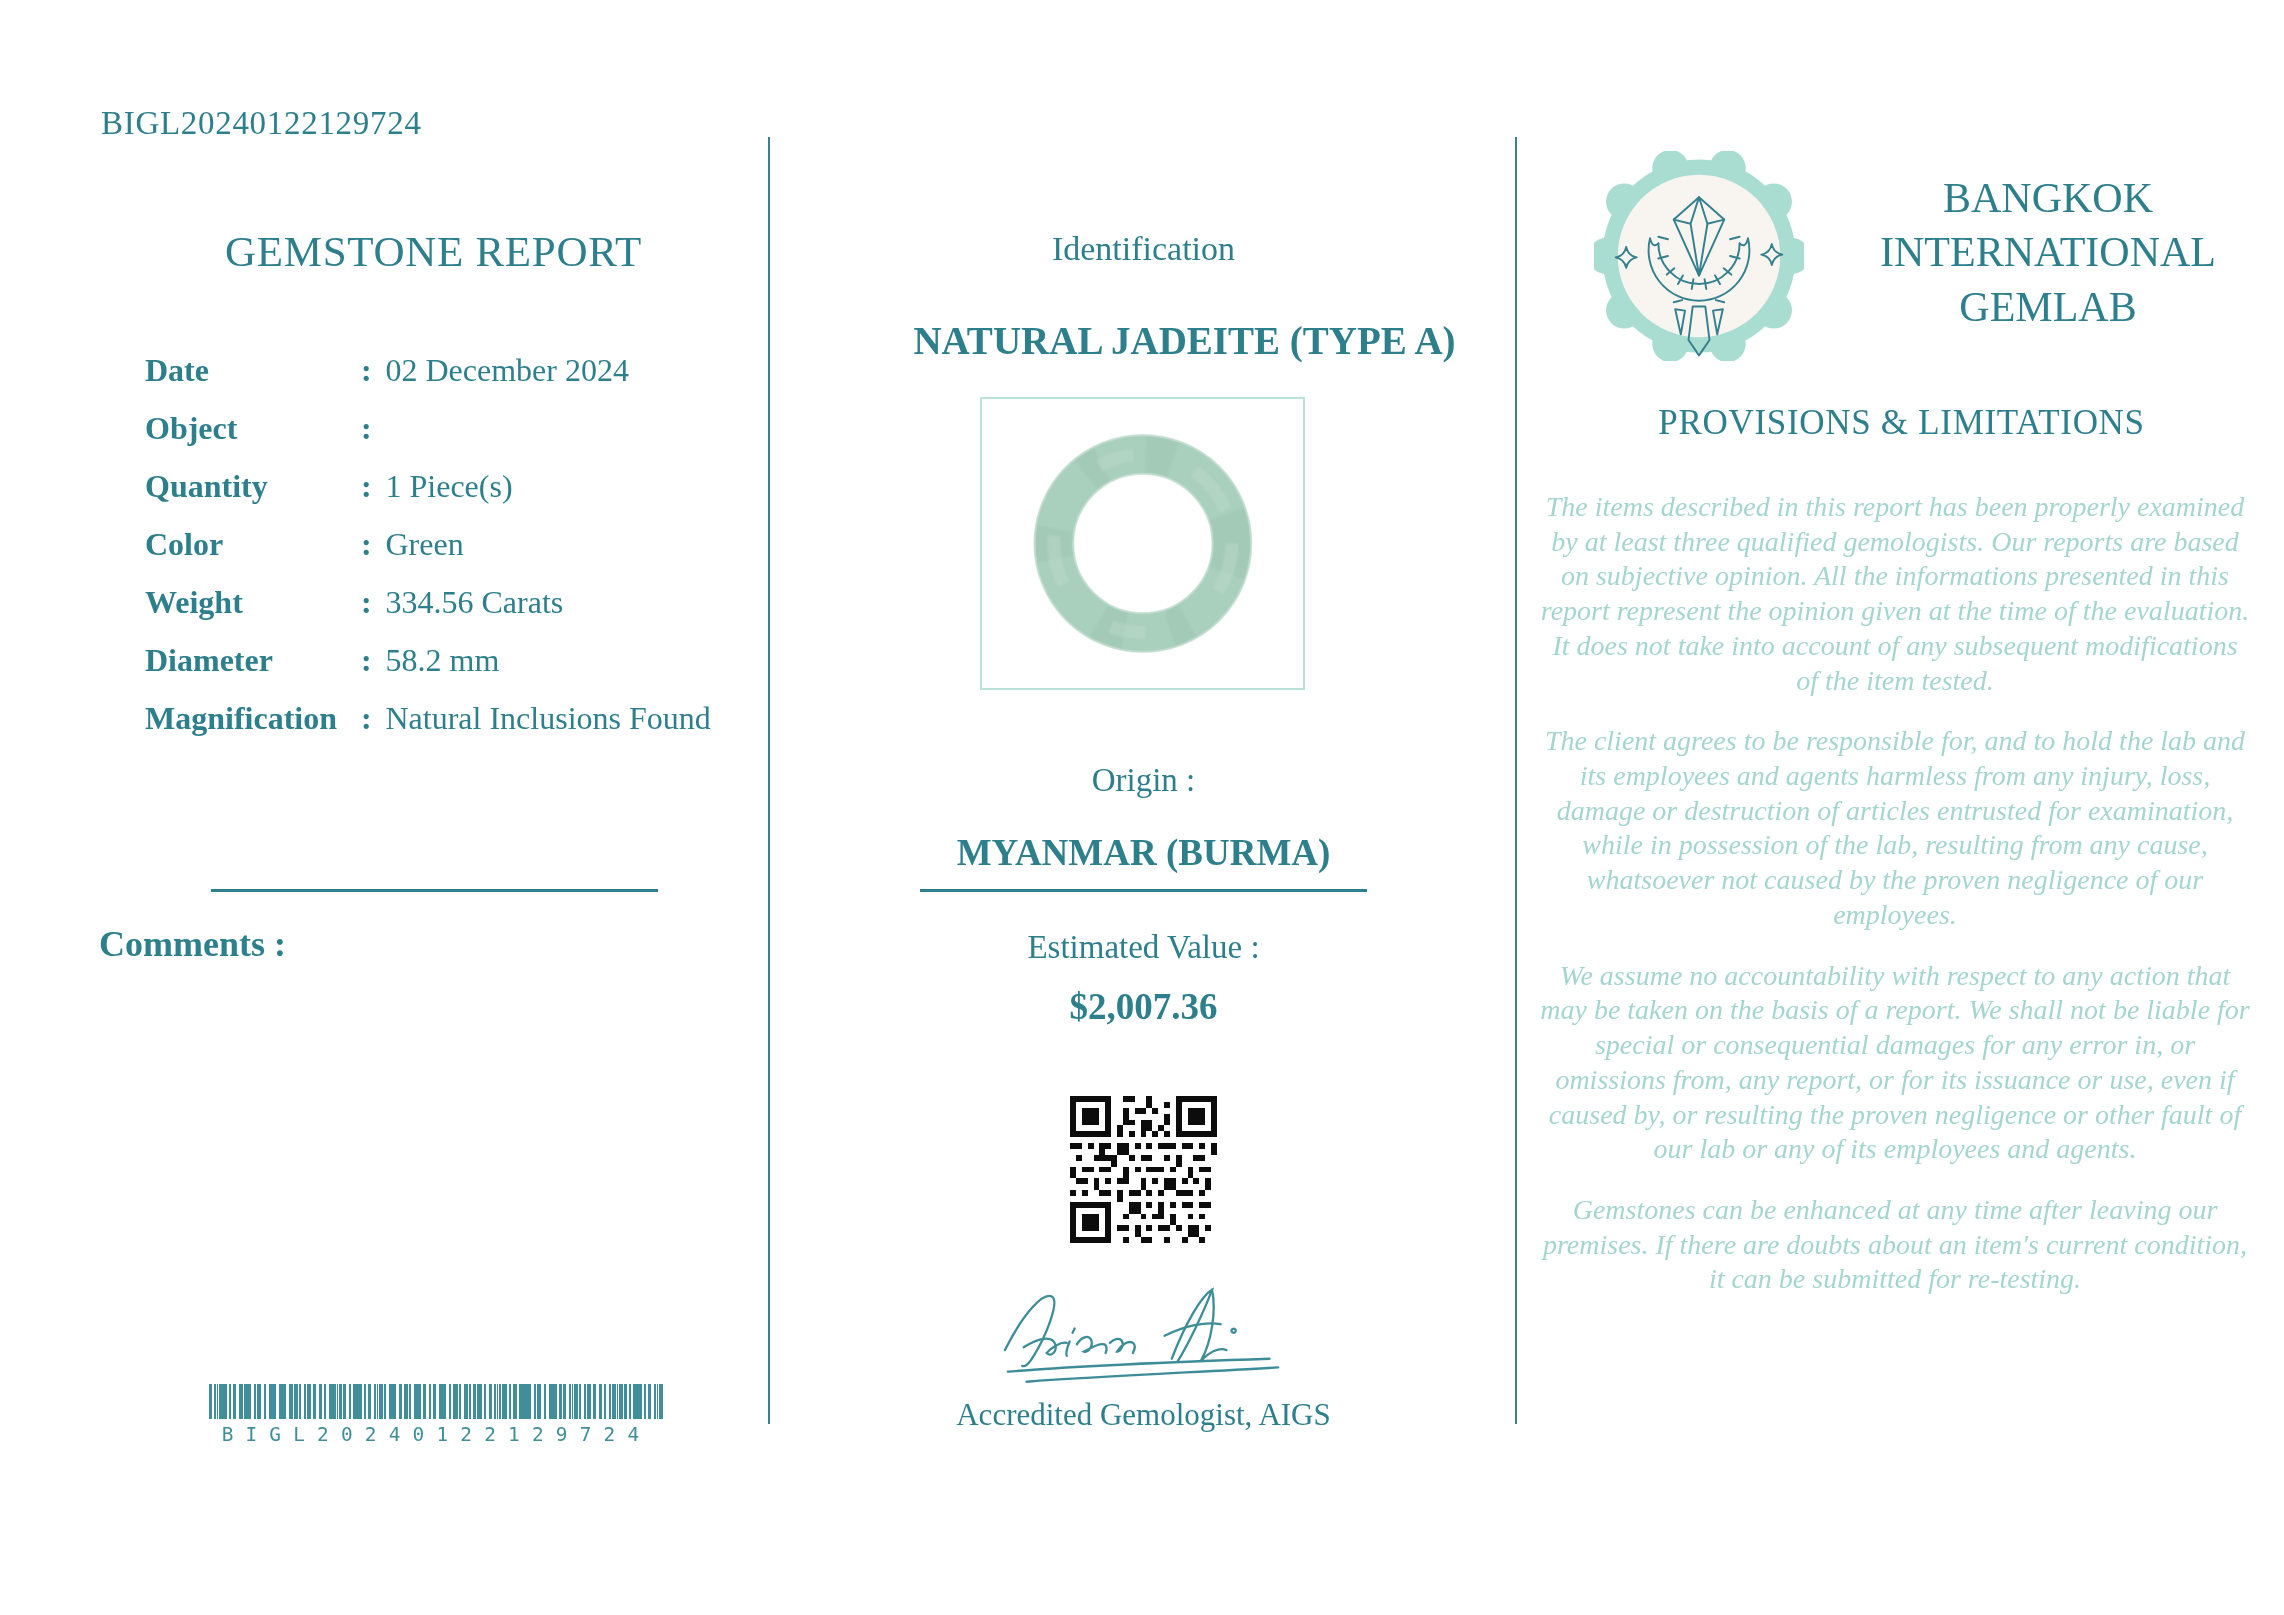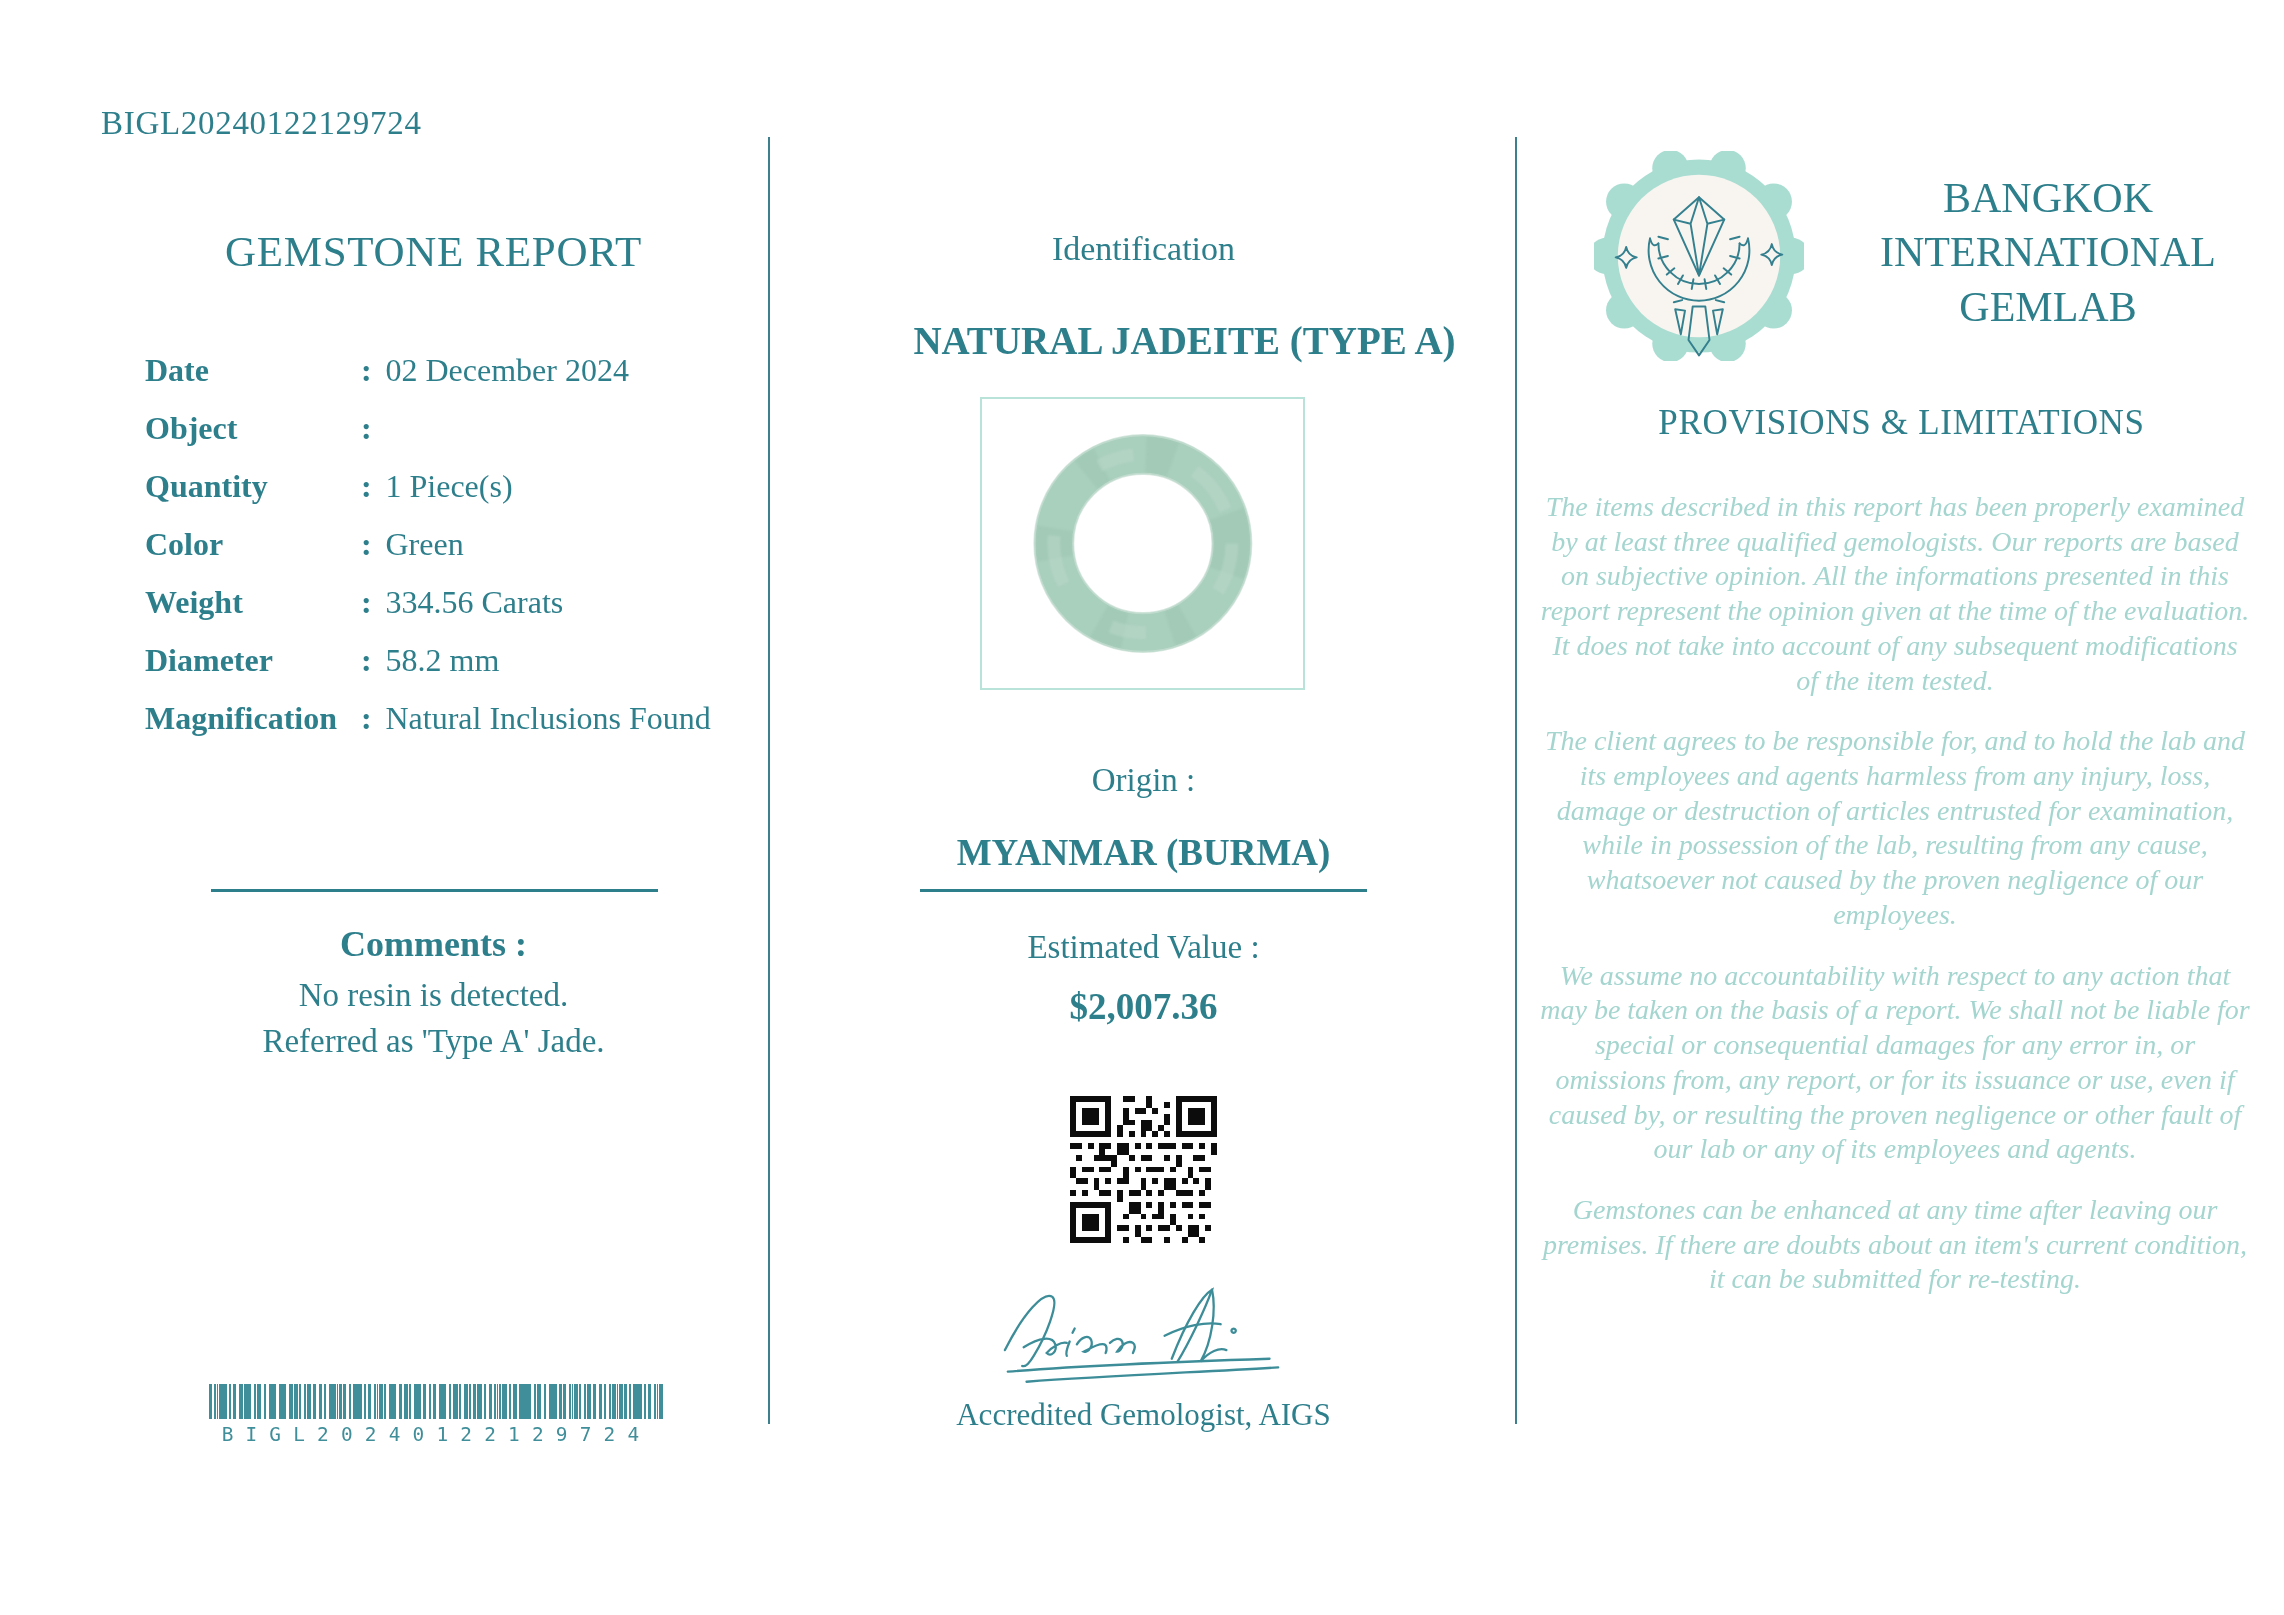--- a/index.html
+++ b/index.html
@@ -17,21 +17,21 @@
               font-size:43px;font-weight:normal;letter-spacing:0.7px;}
   .details{position:absolute;left:101px;top:341px;width:669px;display:flex;
            flex-direction:column;}
   .detail-row{display:grid;grid-template-columns:216px 24.5px 1fr;height:58px;
               align-items:center;font-size:32px;margin-left:44px;}
   .detail-label{font-weight:bold;}
   .detail-colon{font-weight:bold;}
   .hdiv{position:absolute;height:2.9px;background:#2e7f8c;}
   .hdiv.left-col{left:211px;top:889px;width:447px;}
   .hdiv.mid-col{left:921px;top:889px;width:447px;}
-  .comments-title{position:absolute;left:99px;top:923px;width:669px;text-align:center;
+  .comments-title{position:absolute;left:99px;top:923px;width:669px;
                   font-size:36px;font-weight:bold;}
   .comments-body{position:absolute;left:99px;top:972px;width:669px;text-align:center;
                  font-size:33px;line-height:1.4;}
   .barcode{position:absolute;left:209px;top:1384px;width:455px;}
   .barcode-bars{width:455px;height:35px;
      background:
        repeating-linear-gradient(90deg,#3f8e99 0 2.2px,transparent 2.2px 5px),
        repeating-linear-gradient(90deg,#3f8e99 0 1.4px,transparent 1.4px 8px),
        repeating-linear-gradient(90deg,#3f8e99 0 2.9px,transparent 2.9px 12.2px),
        repeating-linear-gradient(90deg,#3f8e99 0 1.4px,transparent 1.4px 16.5px);}
@@ -108,24 +108,20 @@
     </div>
     <div class="detail-row">
       <span class="detail-label">Magnification</span>
       <span class="detail-colon">:</span>
       <span class="detail-value">Natural Inclusions Found</span>
     </div>
   </div>
 
   <div class="hdiv left-col"></div>
   <div class="comments-title">Comments :</div>
-  <div class="comments-body">
-    <div>No resin is detected.</div>
-    <div>Referred as 'Type A' Jade.</div>
-  </div>
 
   <div class="barcode">
     <div class="barcode-bars"></div>
     <div class="barcode-text">BIGL20240122129724</div>
   </div>
 
   <div class="col-mid">
     <div class="mid-sec-title">Identification</div>
     <div class="mid-id">NATURAL JADEITE (TYPE A)</div>
 

